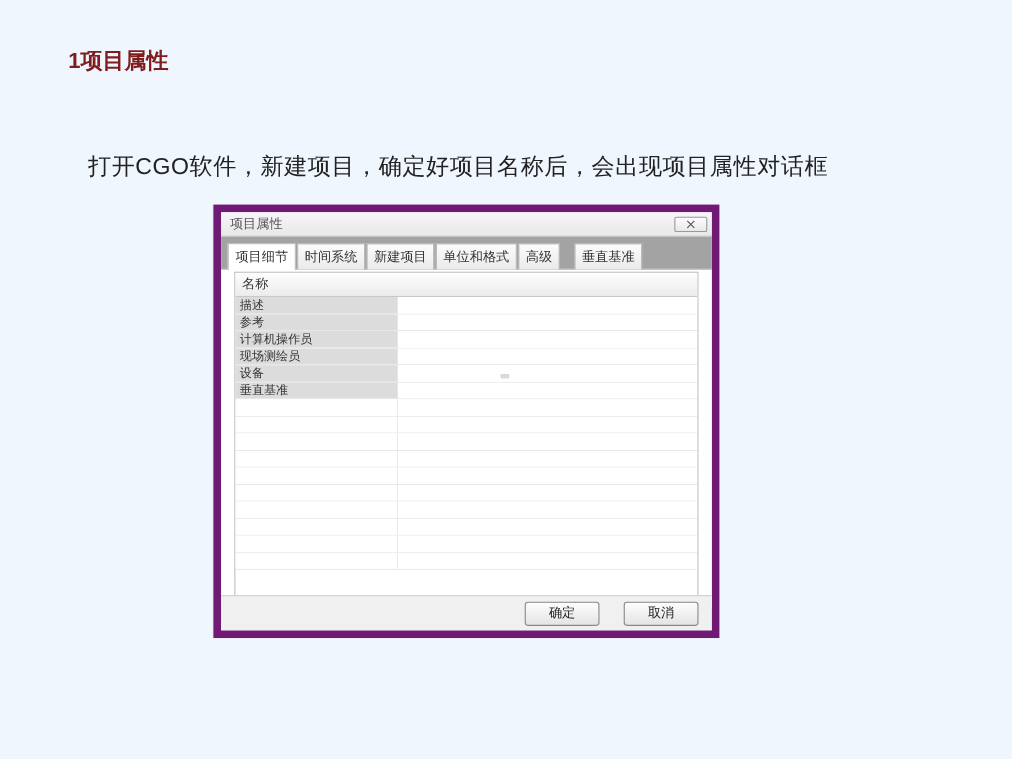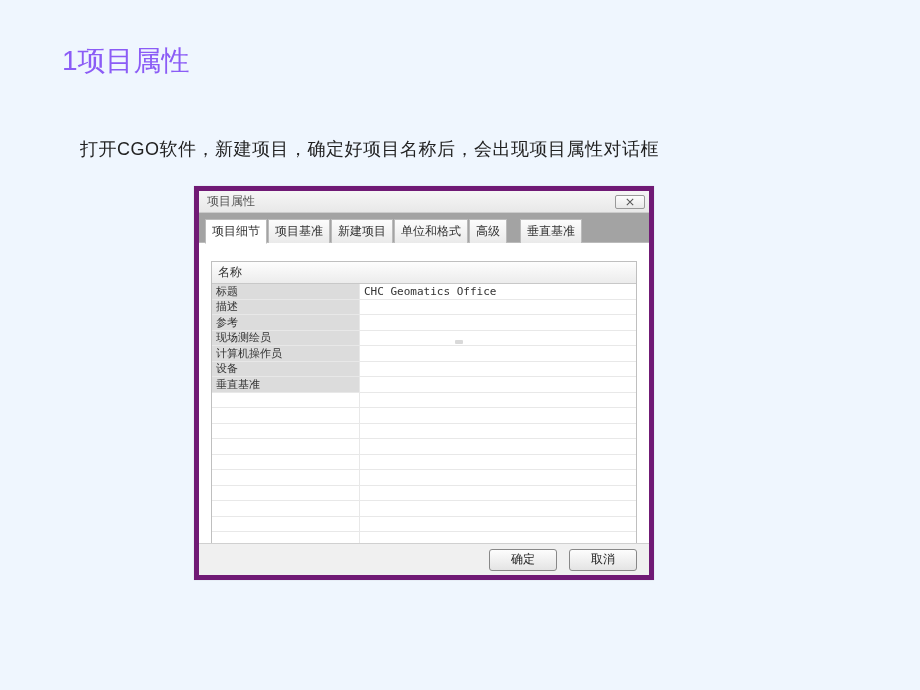--- a/index.html
+++ b/index.html
@@ -11,40 +11,40 @@
       width: 920px;
       height: 690px;
       background: #eff6fe;
       font-family: "Microsoft YaHei", "SimSun", sans-serif;
       position: relative;
     }
     .page-title {
       position: absolute;
       top: 42px;
       left: 62px;
-      font-size: 28px;
-      font-weight: 400;
-      color: #8b5cf6;
+      font-size: 20px;
+      font-weight: 700;
+      color: #7f1d1d;
     }
     .page-desc {
       position: absolute;
       top: 137px;
       left: 80px;
-      font-size: 18px;
+      font-size: 21px;
       color: #222;
       letter-spacing: 0.5px;
     }
     .dialog {
       position: absolute;
       top: 186px;
       left: 194px;
       width: 460px;
       height: 394px;
       background: #fff;
-      border: 5px solid #701a75;
+      border: 7px solid #701a75;
       box-shadow: 0 0 1px rgba(0,0,0,0.2);
     }
     .titlebar {
       height: 22px;
       background: linear-gradient(#f6f6f6, #e8e8e8);
       border-bottom: 1px solid #ccc;
       display: flex;
       align-items: center;
       justify-content: space-between;
       padding: 0 4px 0 8px;
@@ -100,21 +100,21 @@
       background: #fff;
       border-bottom: 1px solid #fff;
       margin-bottom: -1px;
       z-index: 2;
       font-weight: 500;
     }
     .tab-gap {
       width: 12px;
     }
     .content-area {
-      padding: 18px 12px 8px 12px;
+      padding: 2px 12px 8px 12px;
       background: #fff;
     }
     .grid {
       border: 1px solid #bfbfbf;
       height: 297px;
       overflow: hidden;
       background: #fff;
     }
     .grid-header {
       display: flex;
@@ -167,21 +167,21 @@
       background: #fff;
     }
     .footer {
       height: 32px;
       background: #f0f0f0;
       border-top: 1px solid #d0d0d0;
       display: flex;
       align-items: center;
       justify-content: flex-end;
       padding-right: 12px;
-      gap: 12px;
+      gap: 22px;
       position: absolute;
       bottom: 0;
       left: 0;
       right: 0;
     }
     .dlg-btn {
       width: 68px;
       height: 22px;
       font-size: 12px;
       border: 1px solid #888;
@@ -214,52 +214,48 @@
     <span class="titlebar-text">项目属性</span>
     <div class="close-btn">
       <svg viewBox="0 0 10 10">
         <path d="M1 1 L9 9 M9 1 L1 9" stroke="#555" stroke-width="1.3" fill="none"></path>
       </svg>
     </div>
   </div>
 
   <div class="tabbar">
     <div class="tab active">项目细节</div>
-    <div class="tab">项目基准</div>
+    <div class="tab">时间系统</div>
     <div class="tab">新建项目</div>
     <div class="tab">单位和格式</div>
     <div class="tab">高级</div>
     <div class="tab-gap"></div>
     <div class="tab">垂直基准</div>
   </div>
 
   <div class="content-area">
     <div class="grid">
       <div class="grid-header">
         <div class="grid-header-cell">名称</div>
       </div>
       <div class="grid-body">
         <div class="grid-row">
-          <div class="name-cell">标题</div>
-          <div class="value-cell">CHC Geomatics Office</div>
-        </div>
-        <div class="grid-row">
           <div class="name-cell">描述</div>
           <div class="value-cell"></div>
         </div>
         <div class="grid-row">
           <div class="name-cell">参考</div>
           <div class="value-cell"></div>
         </div>
         <div class="grid-row">
+          <div class="name-cell">计算机操作员</div>
+          <div class="value-cell"></div>
+        </div>
+        <div class="grid-row">
           <div class="name-cell">现场测绘员</div>
-          <div class="value-cell"></div>
-        </div>
-        <div class="grid-row">
-          <div class="name-cell">计算机操作员</div>
           <div class="value-cell"></div>
         </div>
         <div class="grid-row">
           <div class="name-cell">设备</div>
           <div class="value-cell"></div>
         </div>
         <div class="grid-row">
           <div class="name-cell">垂直基准</div>
           <div class="value-cell"></div>
         </div>

